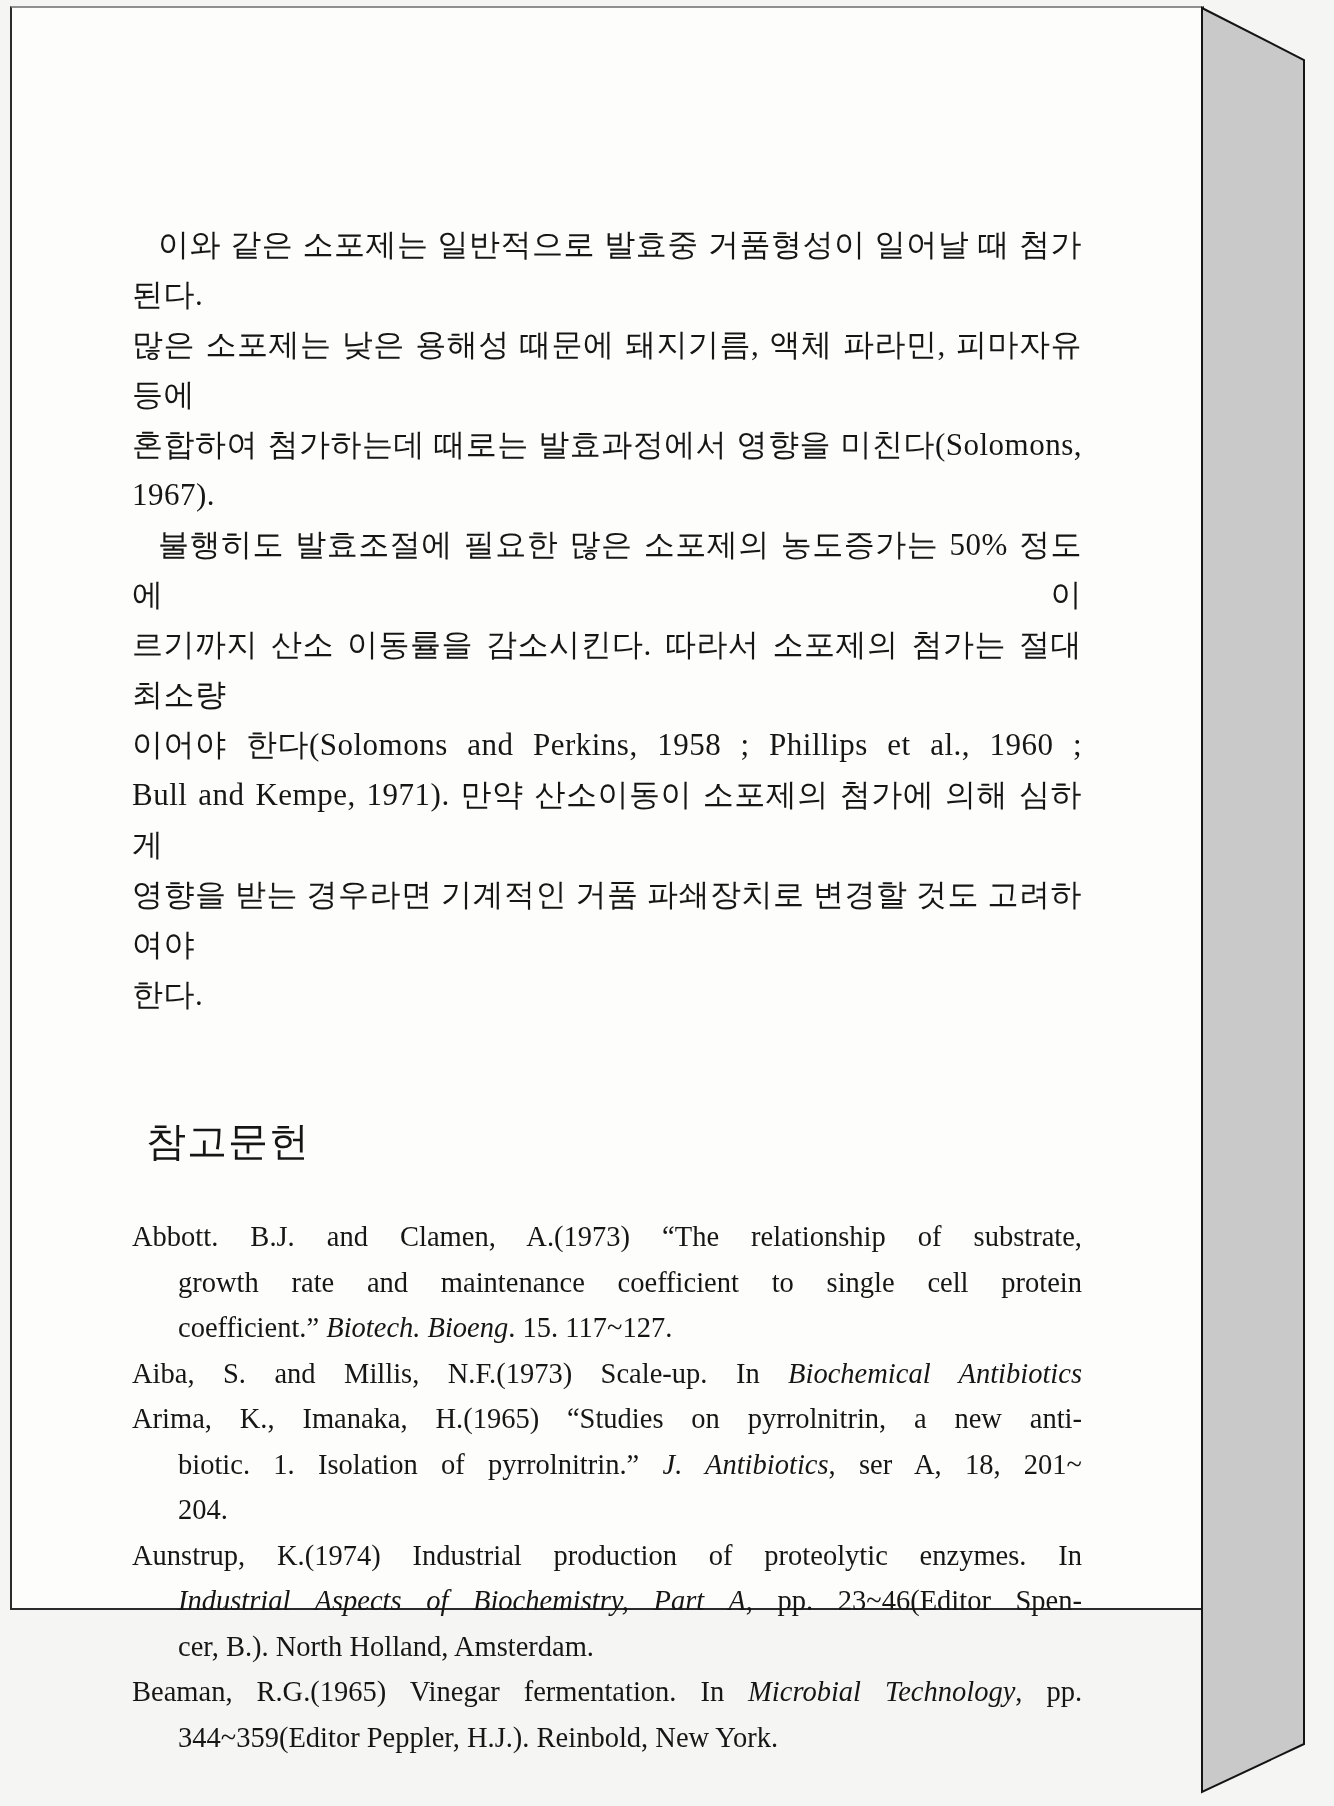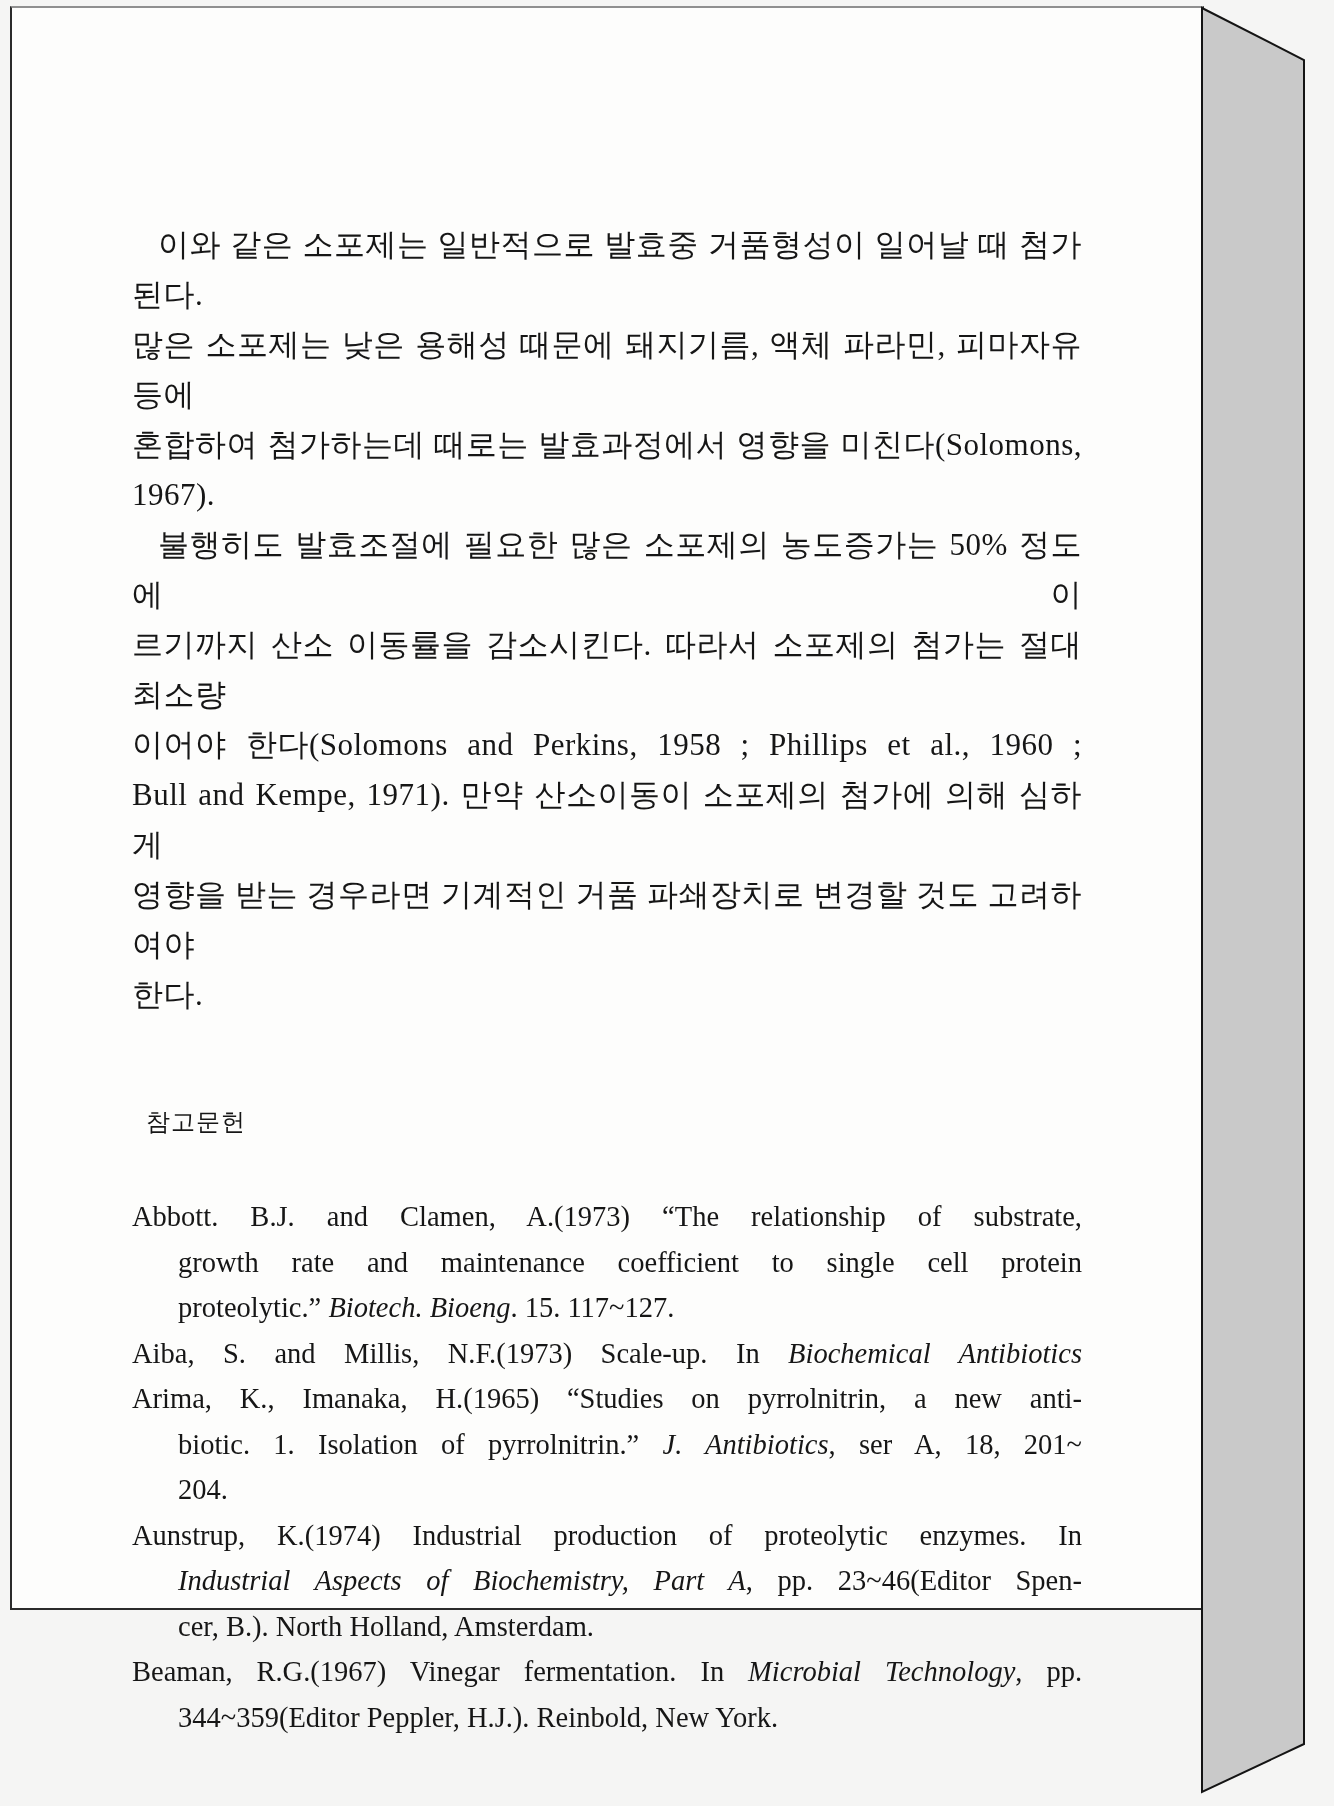--- a/index.html
+++ b/index.html
@@ -30,23 +30,23 @@
   .body-text {
     margin-top:212px;
     font-size:31px;
     line-height:50px;
     letter-spacing:0.5px;
   }
   .kline { white-space:nowrap; }
   .kline.first { text-indent:26px; }
   .just { white-space:normal; text-align:justify; text-align-last:justify; }
   .refs-heading {
-    margin-top:80px;
+    margin-top:100px;
     padding-left:14px;
-    font-size:24px;
+    font-size:40px;
     line-height:44px;
     letter-spacing:1px;
   }
   .ref-list {
     margin-top:50px;
     font-size:28.5px;
     line-height:45.5px;
   }
   .rline { white-space:nowrap; }
   .rline.cont { padding-left:46px; }
@@ -83,37 +83,37 @@
             <div class="kline just">Bull and Kempe, 1971). 만약 산소이동이 소포제의 첨가에 의해 심하게</div>
             <div class="kline just">영향을 받는 경우라면 기계적인 거품 파쇄장치로 변경할 것도 고려하여야</div>
             <div class="kline">한다.</div>
           </div>
         </div>
       <div class="refs-heading">참고문헌</div>
       <div class="ref-list">
           <div class="ref">
             <div class="rline just"><span>Abbott. B.J. and Clamen, A.(1973)  “The relationship of substrate,</span></div>
             <div class="rline cont just"><span>growth rate and maintenance coefficient to single cell protein</span></div>
-            <div class="rline cont"><span>proteolytic.” </span><span class="it">Biotech. Bioeng</span><span>. 15. 117~127.</span></div>
+            <div class="rline cont"><span>coefficient.” </span><span class="it">Biotech. Bioeng</span><span>. 15. 117~127.</span></div>
           </div>
           <div class="ref">
             <div class="rline just"><span>Aiba, S. and Millis, N.F.(1973) Scale-up. In </span><span class="it">Biochemical Antibiotics</span></div>
           </div>
           <div class="ref">
             <div class="rline just"><span>Arima, K., Imanaka, H.(1965)  “Studies on pyrrolnitrin, a new anti-</span></div>
             <div class="rline cont just"><span>biotic. 1. Isolation of pyrrolnitrin.” </span><span class="it">J. Antibiotics</span><span>, ser A, 18, 201~</span></div>
             <div class="rline cont"><span>204.</span></div>
           </div>
           <div class="ref">
             <div class="rline just"><span>Aunstrup, K.(1974) Industrial production of proteolytic enzymes. In</span></div>
             <div class="rline cont just"><span class="it">Industrial Aspects of Biochemistry, Part A</span><span>, pp. 23~46(Editor Spen-</span></div>
             <div class="rline cont"><span>cer, B.). North Holland, Amsterdam.</span></div>
           </div>
           <div class="ref">
-            <div class="rline just"><span>Beaman, R.G.(1967) Vinegar fermentation. In </span><span class="it">Microbial Technology</span><span>, pp.</span></div>
+            <div class="rline just"><span>Beaman, R.G.(1965) Vinegar fermentation. In </span><span class="it">Microbial Technology</span><span>, pp.</span></div>
             <div class="rline cont"><span>344~359(Editor Peppler, H.J.). Reinbold, New York.</span></div>
           </div>
         </div>
     </div>
   </div>
   <svg class="fore-edge" width="134" height="1806" viewBox="0 0 134 1806">
     <polygon points="2,8 104,60 104,1744 2,1792" fill="#c9c9c9" stroke="#141414" stroke-width="2"></polygon>
   </svg>
 </div>
 

